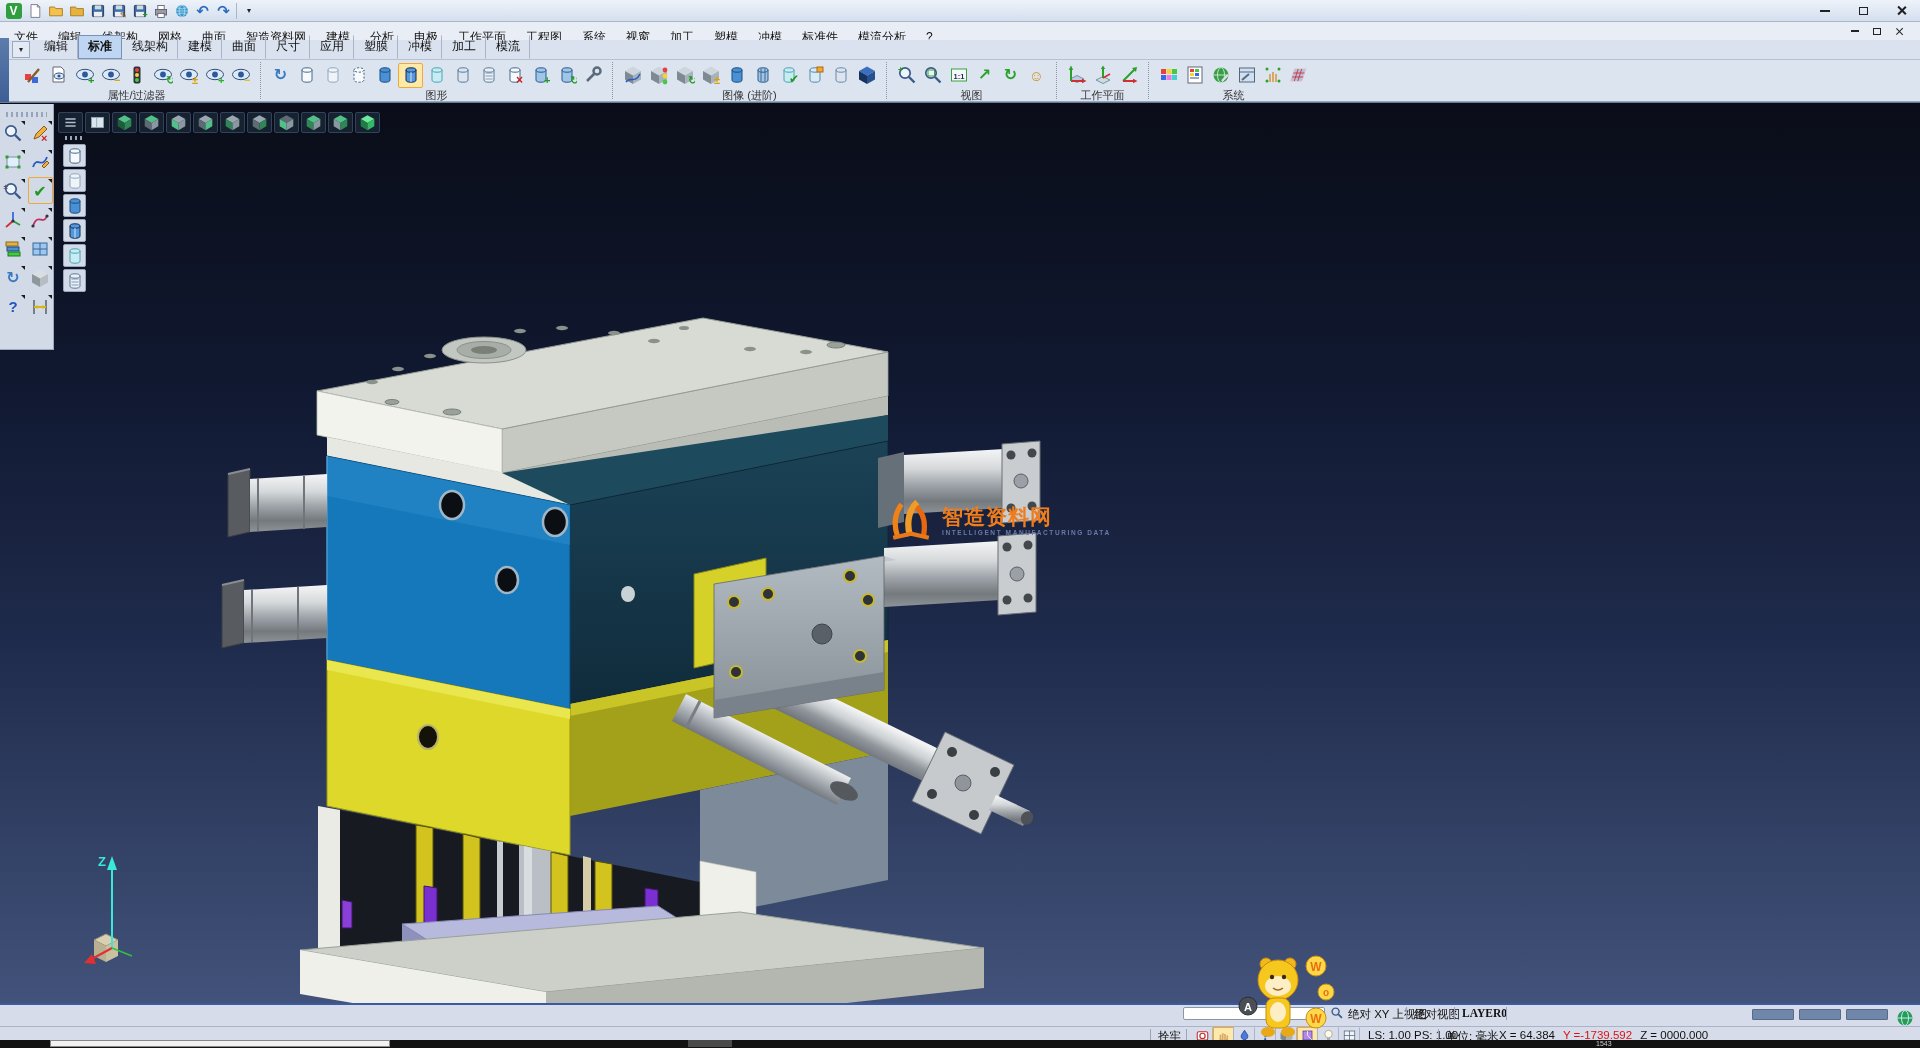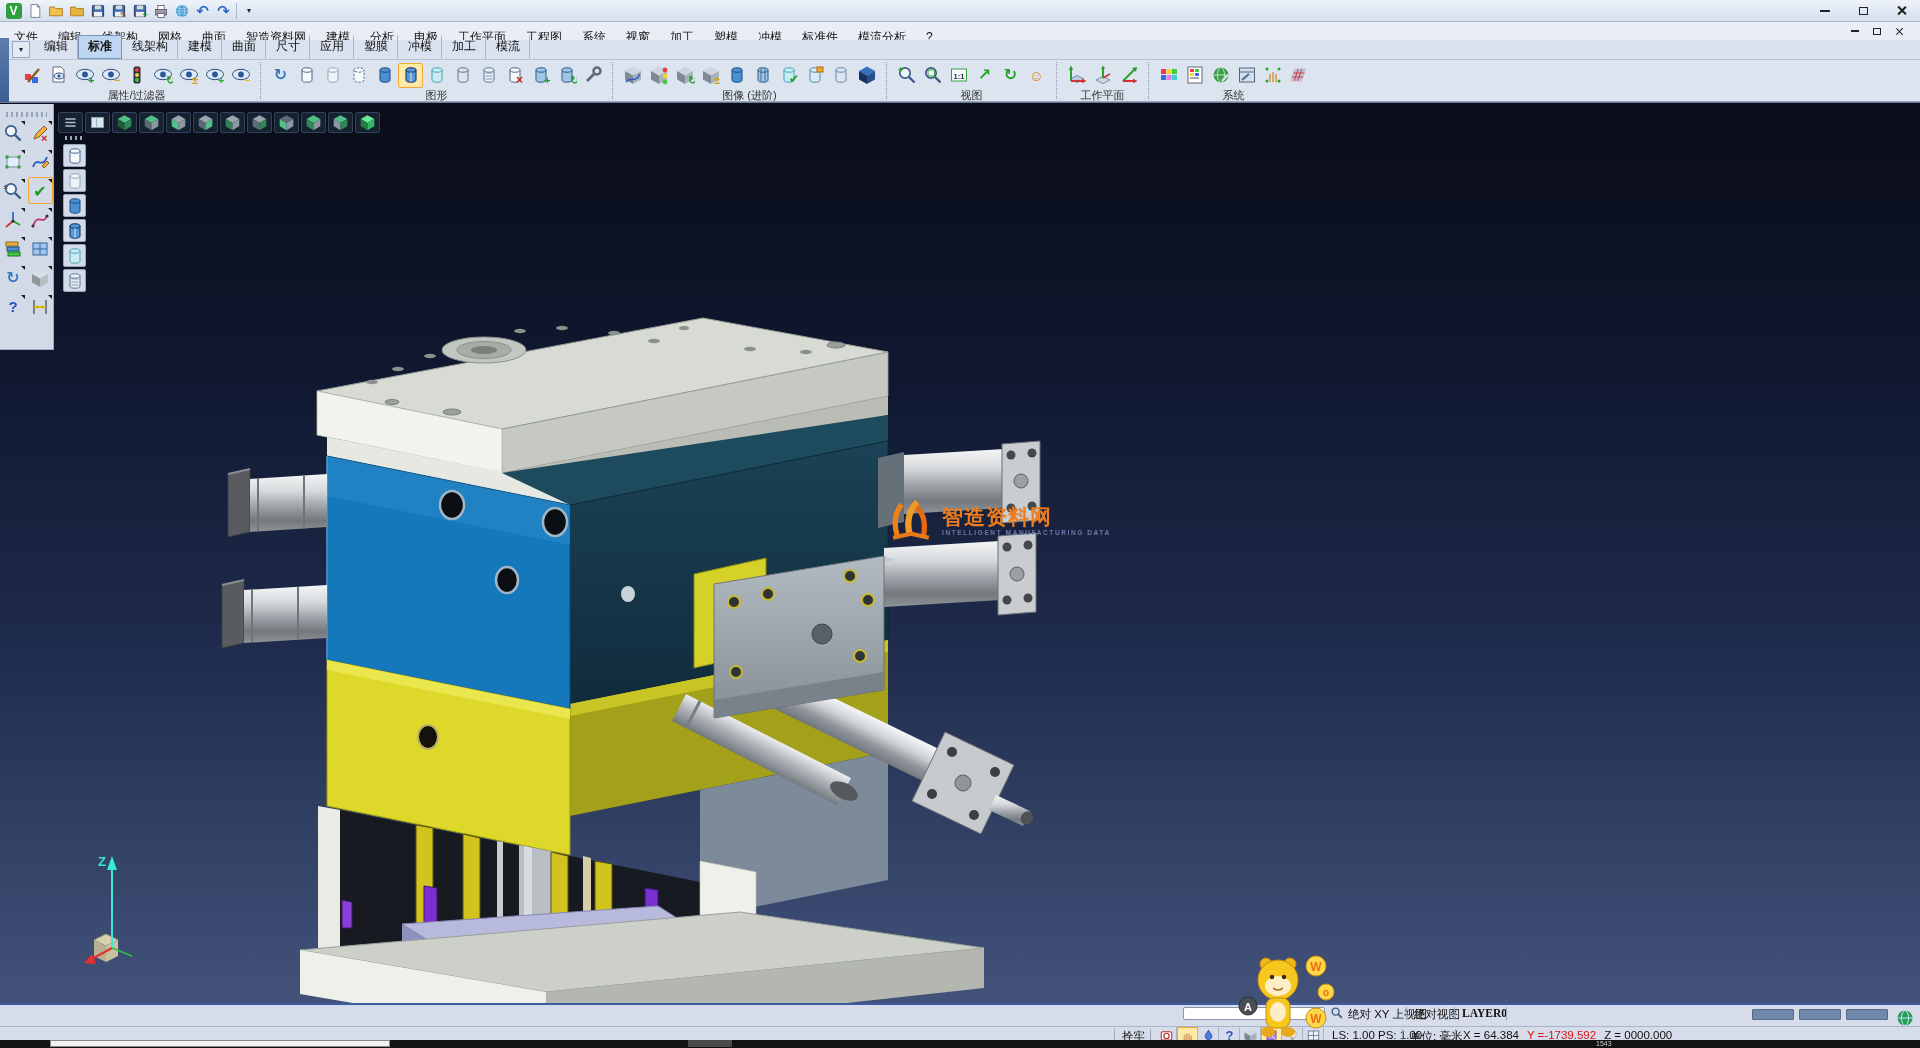--- a/index.html
+++ b/index.html
@@ -77,21 +77,21 @@
   #axis-triad{left:76px;top:848px;z-index:3;}
   
   #watermark{left:888px;top:498px;z-index:4;display:flex;align-items:center;gap:8px;}
   #wm-text{display:flex;flex-direction:column;}
   #wm-title{font-size:21px;font-weight:bold;color:var(--watermark-orange,#ef7d1c);letter-spacing:1px;line-height:24px;}
   #wm-sub{font-size:6.5px;letter-spacing:1.6px;color:#6a7aa8;font-weight:bold;}
   
   #statusbar{left:0;top:1003px;width:1920px;height:37px;background:#d6dce9;border-top:2px solid #3c5aa0;z-index:5;
     font-size:11.5px;color:#111;}
   #sb-row1{position:relative;height:22px;border-bottom:1px solid #aab4c8;}
-  #sb-row2{position:relative;height:17px;}
+  #sb-row2{position:relative;height:17px;margin-left:36px;}
   .sbitem{position:absolute;top:2px;white-space:nowrap;}
   .sdiv{position:absolute;top:2px;width:1px;height:13px;background:#9aa6ba;}
   #sb-search{position:absolute;left:1183px;top:2px;width:142px;height:13px;border:1px solid #8a96aa;background:#fff;
     border-radius:2px;font-size:10px;padding:0 3px;}
   .swatch{position:absolute;top:4px;width:42px;height:11px;border:1px solid #5a6a84;border-radius:1px;}
   #sb-icons{position:absolute;left:1156px;top:0;display:flex;}
   .coord{margin-right:8px;}
   .coord-y{color:var(--status-y-red,#dd1111);}
   .layer-label{font-weight:bold;}
   

